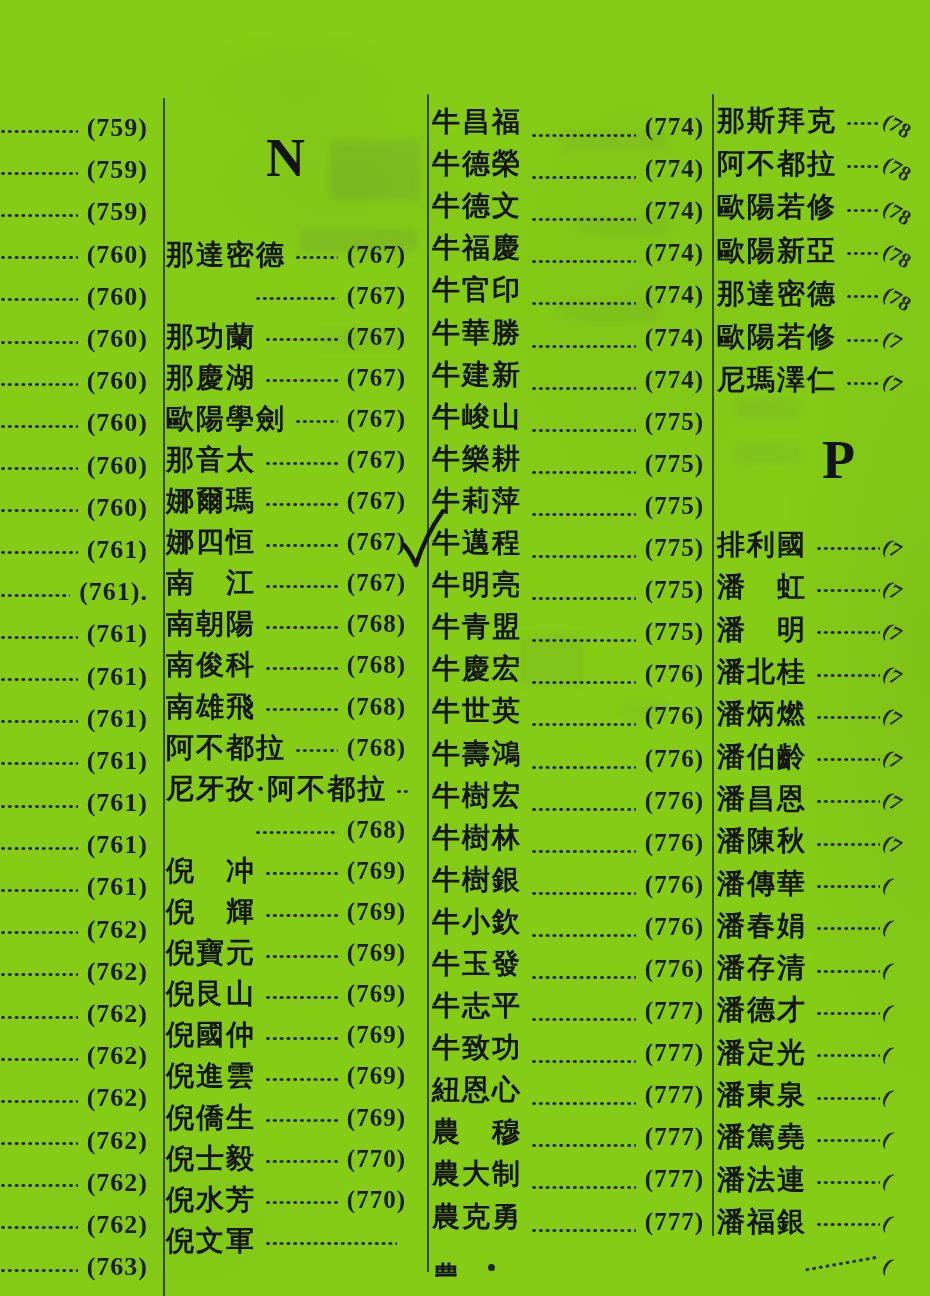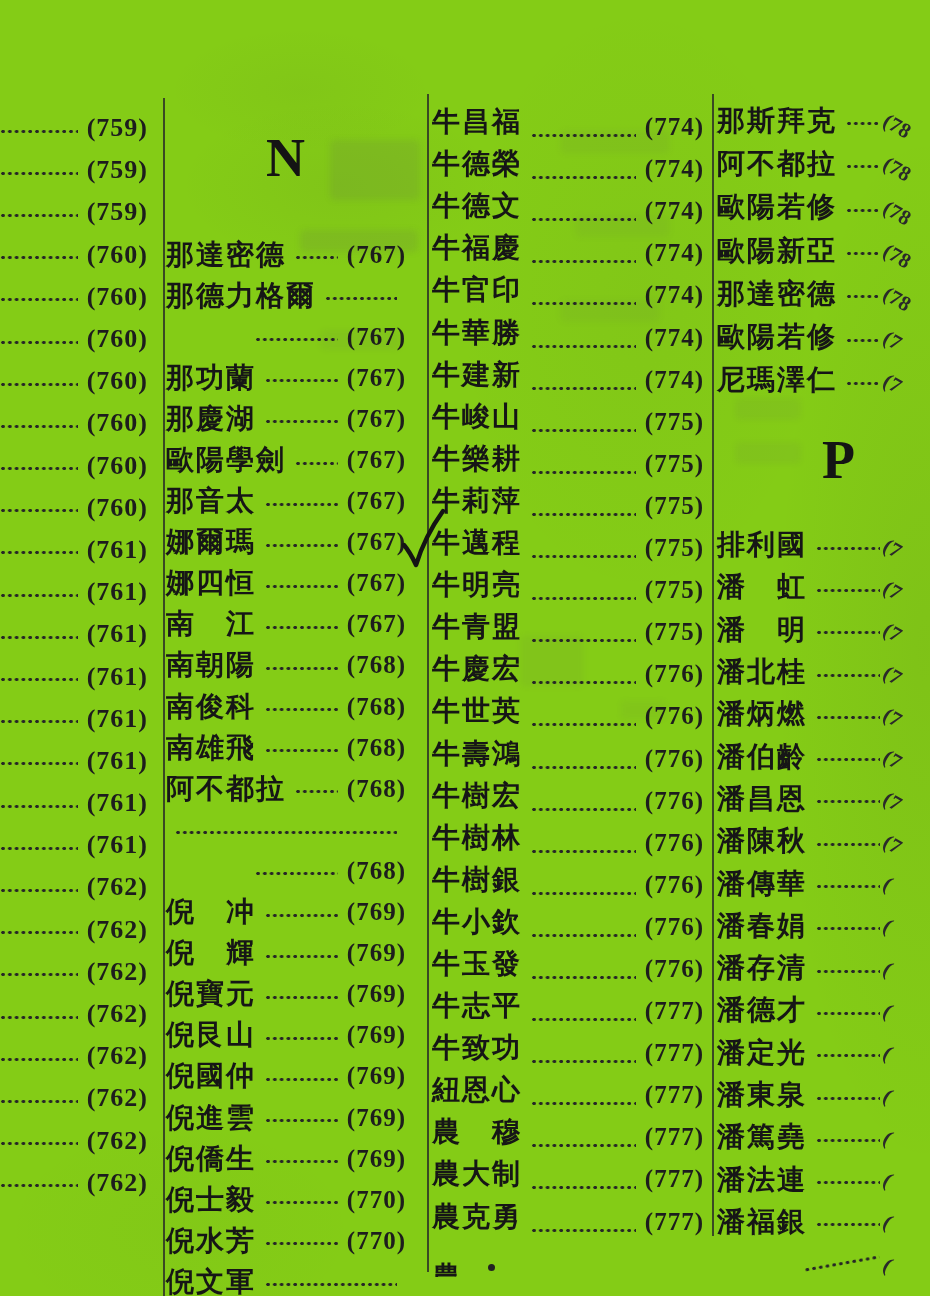--- a/index.html
+++ b/index.html
@@ -135,94 +135,98 @@
       <div class="row">
         <span class="ld"></span>
         <span class="pg">(760)</span>
       </div>
       <div class="row">
         <span class="ld"></span>
         <span class="pg">(761)</span>
       </div>
       <div class="row">
         <span class="ld"></span>
-        <span class="pg">(761)</span>
-      </div>
-      <div class="row">
-        <span class="ld"></span>
-        <span class="pg">(761)</span>
-      </div>
-      <div class="row">
-        <span class="ld"></span>
-        <span class="pg">(761)</span>
-      </div>
-      <div class="row">
-        <span class="ld"></span>
-        <span class="pg">(761)</span>
-      </div>
-      <div class="row">
-        <span class="ld"></span>
-        <span class="pg">(761)</span>
-      </div>
-      <div class="row">
-        <span class="ld"></span>
-        <span class="pg">(761)</span>
-      </div>
-      <div class="row">
-        <span class="ld"></span>
-        <span class="pg">(761)</span>
-      </div>
-      <div class="row">
-        <span class="ld"></span>
-        <span class="pg">(762)</span>
-      </div>
-      <div class="row">
-        <span class="ld"></span>
-        <span class="pg">(762)</span>
-      </div>
-      <div class="row">
-        <span class="ld"></span>
-        <span class="pg">(762)</span>
-      </div>
-      <div class="row">
-        <span class="ld"></span>
-        <span class="pg">(762)</span>
-      </div>
-      <div class="row">
-        <span class="ld"></span>
-        <span class="pg">(762)</span>
-      </div>
-      <div class="row">
-        <span class="ld"></span>
-        <span class="pg">(762)</span>
-      </div>
-      <div class="row">
-        <span class="ld"></span>
-        <span class="pg">(762)</span>
-      </div>
-      <div class="row">
-        <span class="ld"></span>
-        <span class="pg">(762)</span>
+        <span class="pg">(761).</span>
+      </div>
+      <div class="row">
+        <span class="ld"></span>
+        <span class="pg">(761)</span>
+      </div>
+      <div class="row">
+        <span class="ld"></span>
+        <span class="pg">(761)</span>
+      </div>
+      <div class="row">
+        <span class="ld"></span>
+        <span class="pg">(761)</span>
+      </div>
+      <div class="row">
+        <span class="ld"></span>
+        <span class="pg">(761)</span>
+      </div>
+      <div class="row">
+        <span class="ld"></span>
+        <span class="pg">(761)</span>
+      </div>
+      <div class="row">
+        <span class="ld"></span>
+        <span class="pg">(761)</span>
+      </div>
+      <div class="row">
+        <span class="ld"></span>
+        <span class="pg">(761)</span>
+      </div>
+      <div class="row">
+        <span class="ld"></span>
+        <span class="pg">(762)</span>
+      </div>
+      <div class="row">
+        <span class="ld"></span>
+        <span class="pg">(762)</span>
+      </div>
+      <div class="row">
+        <span class="ld"></span>
+        <span class="pg">(762)</span>
+      </div>
+      <div class="row">
+        <span class="ld"></span>
+        <span class="pg">(762)</span>
+      </div>
+      <div class="row">
+        <span class="ld"></span>
+        <span class="pg">(762)</span>
+      </div>
+      <div class="row">
+        <span class="ld"></span>
+        <span class="pg">(762)</span>
+      </div>
+      <div class="row">
+        <span class="ld"></span>
+        <span class="pg">(762)</span>
+      </div>
+      <div class="row">
+        <span class="ld"></span>
+        <span class="pg">(762)</span>
+      </div>
+      <div class="row">
+        <span class="ld"></span>
+        <span class="pg">(763)</span>
       </div>
     </div>
 
   <div class="col" id="col-n-header">
     <span class="sec-header">N</span>
   </div>
   <div class="col" id="col-n">
       <div class="row">
         <span class="nm">那達密德</span>
         <span class="ld"></span>
         <span class="pg">(767)</span>
       </div>
       <div class="row">
-        <span class="nm">那德力格爾</span>
-        <span class="ld"></span>
-      </div>
-      <div class="row">
         <span class="indent"></span>
         <span class="ld"></span>
         <span class="pg">(767)</span>
       </div>
       <div class="row">
         <span class="nm">那功蘭</span>
         <span class="ld"></span>
         <span class="pg">(767)</span>
       </div>
       <div class="row">
@@ -269,20 +273,21 @@
         <span class="nm">南雄飛</span>
         <span class="ld"></span>
         <span class="pg">(768)</span>
       </div>
       <div class="row">
         <span class="nm">阿不都拉</span>
         <span class="ld"></span>
         <span class="pg">(768)</span>
       </div>
       <div class="row">
+        <span class="nm">尼牙孜·阿不都拉</span>
         <span class="ld"></span>
       </div>
       <div class="row">
         <span class="indent"></span>
         <span class="ld"></span>
         <span class="pg">(768)</span>
       </div>
       <div class="row">
         <span class="nm">倪　冲</span>
         <span class="ld"></span>

